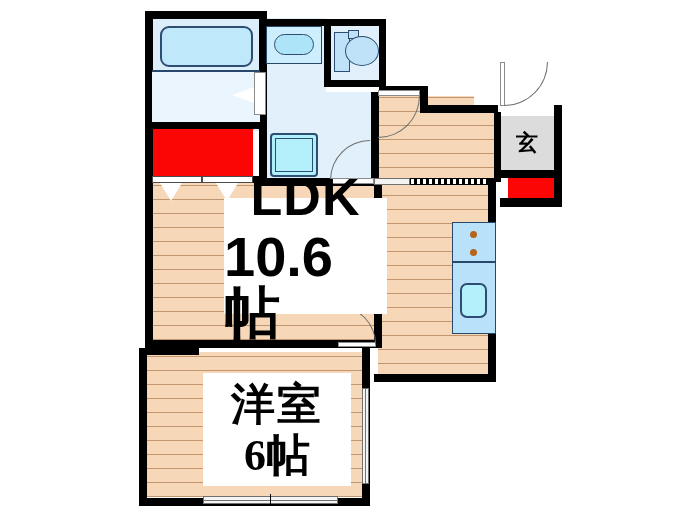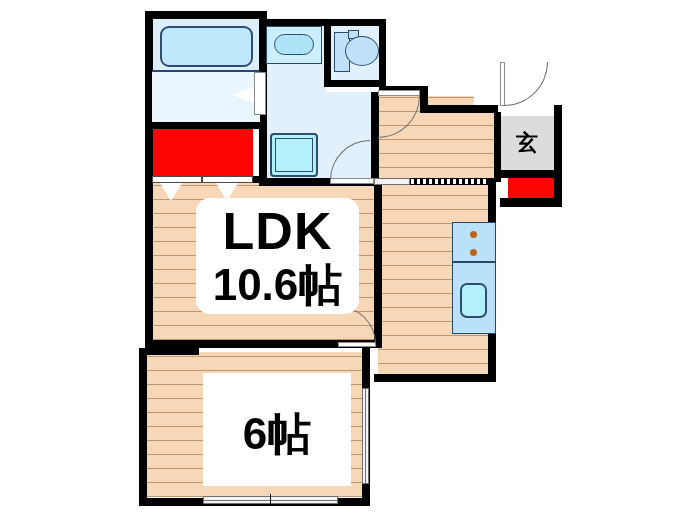--- a/index.html
+++ b/index.html
@@ -58,21 +58,21 @@
   
   .fold{background:#ffffff;border:1px solid #4a4a4a;box-sizing:border-box;}
   .chev{position:absolute;width:0;height:0;}
 
   
   .lbl-box{
     position:absolute;background:#ffffff;display:flex;
     flex-direction:column;align-items:center;justify-content:center;
     color:#000;line-height:1.0;}
   .lbl-ldk-1{font-size:52px;font-weight:bold;letter-spacing:1px;}
-  .lbl-ldk-2{font-size:44px;font-weight:bold;letter-spacing:0px;}
+  .lbl-ldk-2{font-size:56px;font-weight:bold;letter-spacing:0px;}
   .lbl-room-1{font-size:44px;font-weight:bold;letter-spacing:2px;}
   .lbl-room-2{font-size:44px;font-weight:bold;}
   .lbl-cl{font-size:20px;font-weight:normal;color:#000;
      display:flex;align-items:center;justify-content:center;letter-spacing:1px;}
   .lbl-gen{font-size:22px;font-weight:bold;color:#000;
      display:flex;align-items:center;justify-content:center;}
 </style>
 </head>
 <body>
 
@@ -200,22 +200,23 @@
   <div class="window-line" style="left:203px;top:500px;width:135px;height:1px;"></div>
   <div class="window-line" style="left:270px;top:494px;width:1px;height:12px;background:#000;"></div>
 
   <div class="abs window" style="left:430px;top:374px;width:1px;height:1px;opacity:0;"></div>
 
 
   <div class="abs lbl-gen" style="left:508px;top:128px;width:38px;height:30px;background:transparent;">
     <span>玄</span>
   </div>
 
-  <div class="lbl-box" style="left:196px;top:198px;width:163px;height:116px;border-radius:14px;">
+  <div class="lbl-box" style="left:224px;top:198px;width:163px;height:116px;">
     <span class="lbl-ldk-1">LDK</span>
     <span class="lbl-ldk-2" style="margin-top:6px;">10.6帖</span>
   </div>
 
   <div class="lbl-box" style="left:203px;top:373px;width:148px;height:113px;">
-    <span class="lbl-room-2" style="margin-top:8px;">6帖</span>
+    <span class="lbl-room-1">洋室</span>
+    <span class="lbl-room-2" style="margin-top:8px;font-family:Liberation Serif, serif;">6帖</span>
   </div>
 
 </div>
 
 </body></html>

